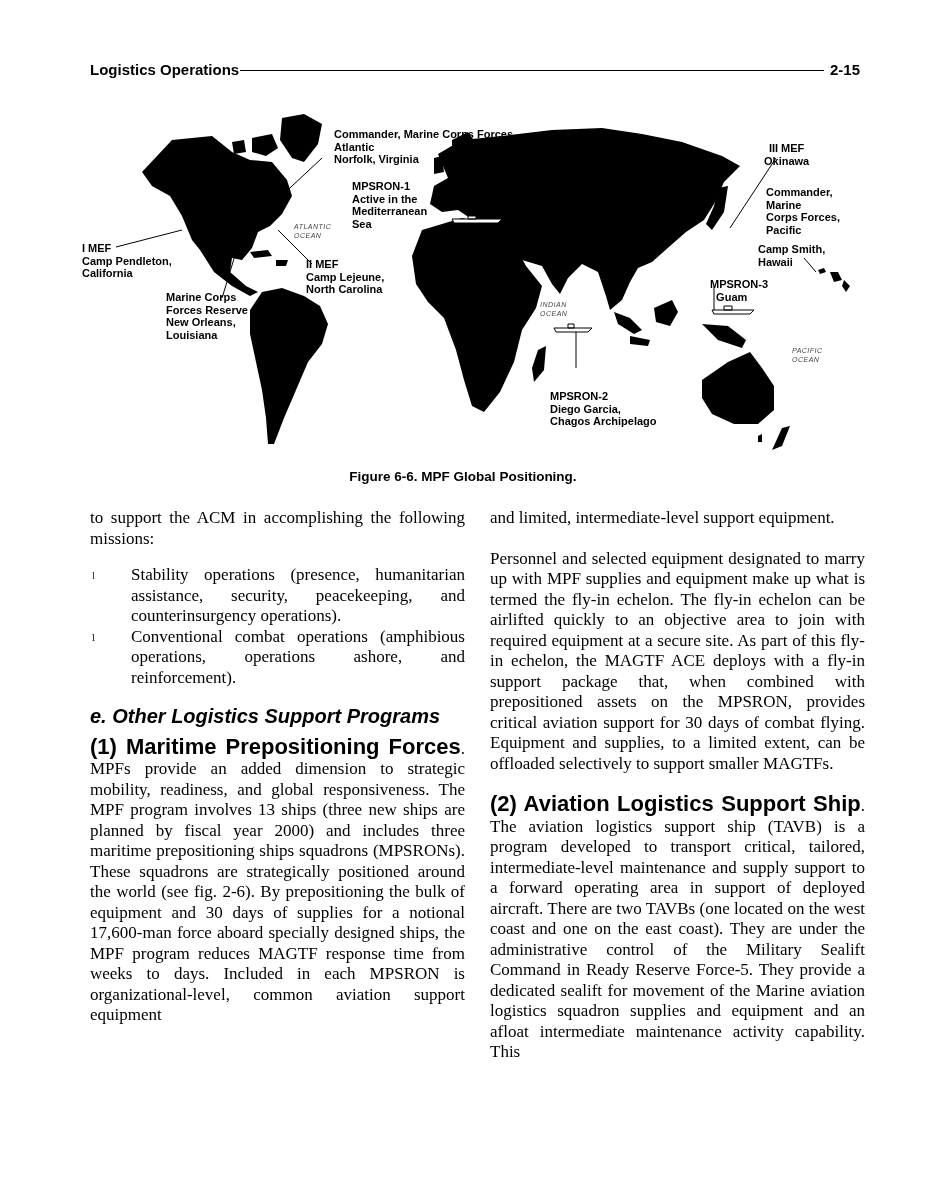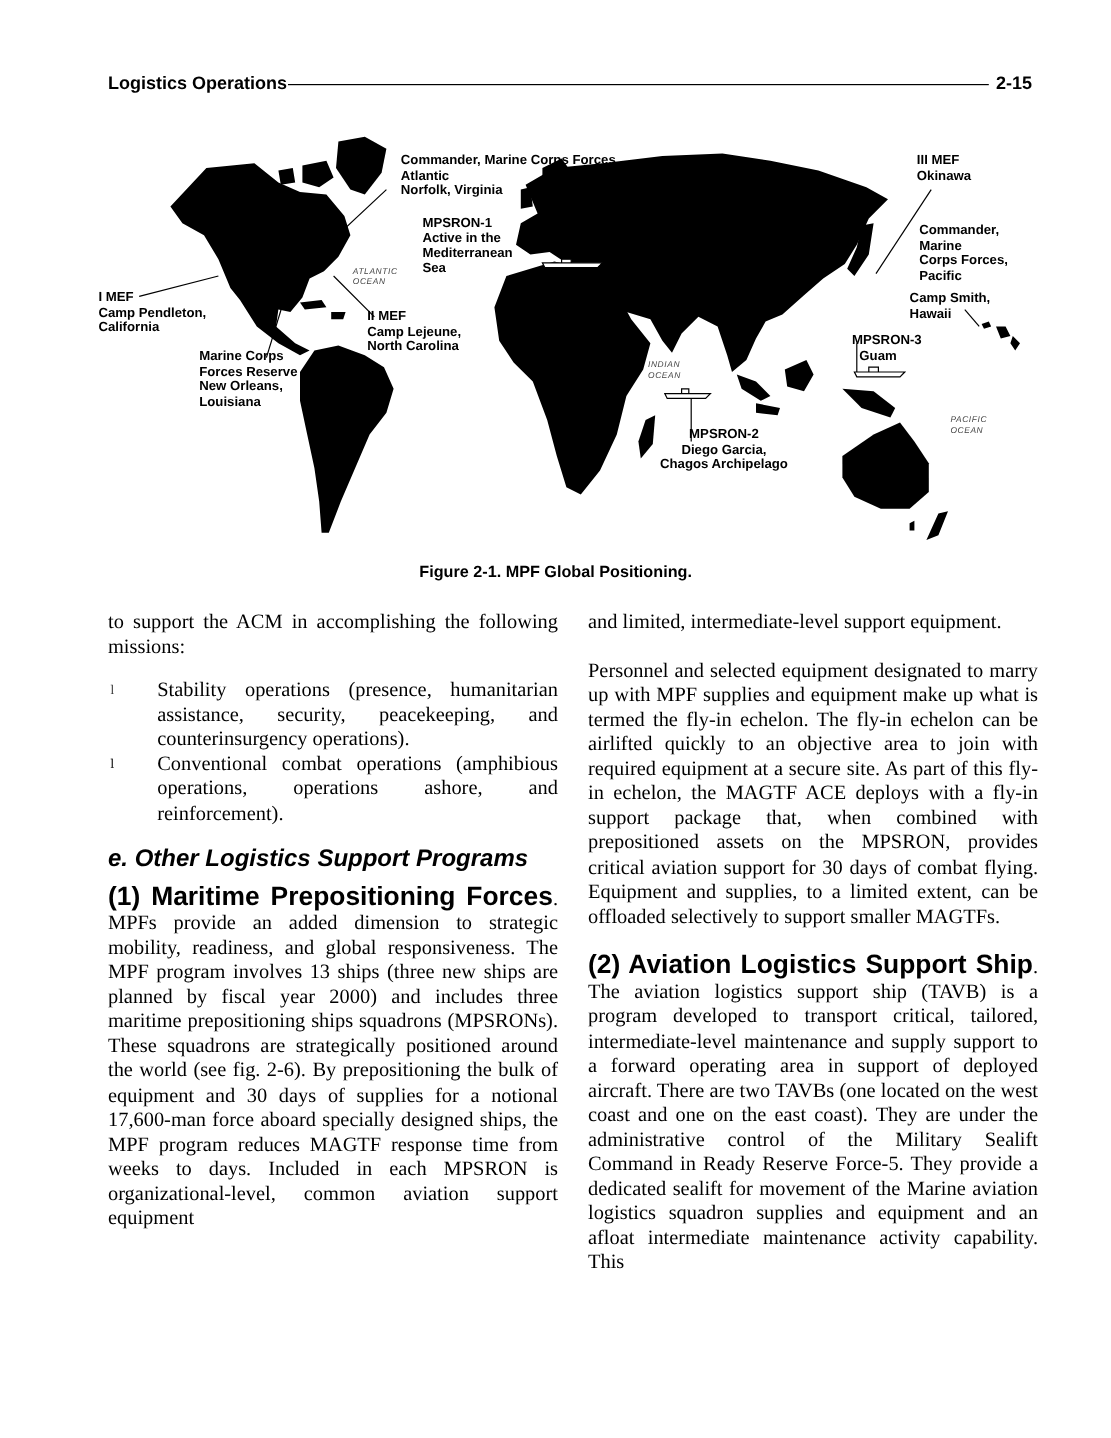--- a/index.html
+++ b/index.html
@@ -99,43 +99,43 @@
   <div class="lbl" style="left:0px; top:142px;">I MEF
 Camp Pendleton,
 California</div>
   <div class="lbl" style="left:224px; top:158px;">II MEF
 Camp Lejeune,
 North Carolina</div>
   <div class="lbl" style="left:84px; top:191px;">Marine Corps
 Forces Reserve
 New Orleans,
 Louisiana</div>
-  <div class="lbl" style="left:682px; top:28px;">III MEF
+  <div class="lbl" style="left:682px; top:42px;text-align:center;">III MEF
 Okinawa</div>
   <div class="lbl" style="left:684px; top:86px;">Commander,
 Marine
 Corps Forces,
 Pacific</div>
   <div class="lbl" style="left:676px; top:143px;">Camp Smith,
 Hawaii</div>
   <div class="lbl" style="left:628px; top:178px;">MPSRON-3
   Guam</div>
-  <div class="lbl" style="left:468px; top:256px;text-align:center;">MPSRON-2
+  <div class="lbl" style="left:468px; top:290px;">MPSRON-2
 Diego Garcia,
 Chagos Archipelago</div>
 
   <div class="ocean" style="left:212px; top:122px;">ATLANTIC
 OCEAN</div>
   <div class="ocean" style="left:458px; top:200px;">INDIAN
 OCEAN</div>
   <div class="ocean" style="left:710px; top:246px;">PACIFIC
 OCEAN</div>
 </div>
 
-<div class="caption">Figure 2-1. MPF Global Positioning.</div>
+<div class="caption">Figure 6-6. MPF Global Positioning.</div>
 
 <div class="col left">
   <p>to support the ACM in accomplishing the following missions:</p>
   <ul class="bullets">
     <li>
       <span class="mark">l</span>
       <span>Stability operations (presence, humanitarian assistance, security, peacekeeping, and counterinsurgency operations).</span>
     </li>
     <li>
       <span class="mark">l</span>

